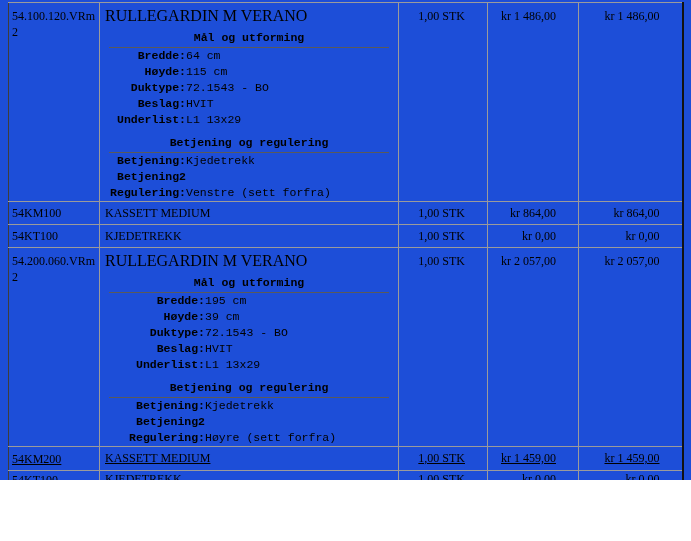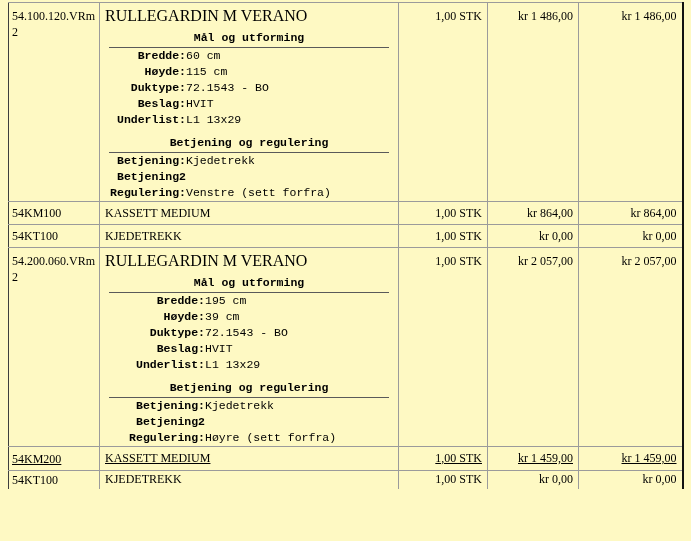--- a/index.html
+++ b/index.html
@@ -1,20 +1,20 @@
 <!DOCTYPE html>
 <html><head>
 <meta charset="utf-8">
 <style>
   html, body { margin: 0; padding: 0; background: #ffffff; }
   .page {
     position: relative;
     width: 691px;
-    height: 541px;
-    background: #fef9c3;
+    height: 480px;
+    background: #1d4ed8;
     overflow: hidden;
     font-family: "Liberation Serif", "DejaVu Serif", serif;
     color: #000;
   }
   table.items {
     position: absolute;
     left: 8px;
     top: 2px;
     width: 674px;
     border-collapse: collapse;
@@ -73,21 +73,21 @@
     font-weight: bold;
   }
   .sline { display: flex; }
   .sl { display: inline-block; width: 77px; font-weight: bold; flex: 0 0 auto; text-align: right; }
   .specs.wide-label .sl { width: 96px; }
   .sv { white-space: pre; }
 
   
   td.num {
     text-align: right;
-    padding-right: 5px;
+    padding-right: 22px;
     vertical-align: middle;
     margin-top: 16px;
   }
   tr.product td.num {
     vertical-align: top;
     padding-top: 6px;
     line-height: 14px;
   }
 </style>
 </head>
@@ -105,21 +105,21 @@
     <tbody>
 
       <tr class="product r-big1">
         <td class="code">54.100.120.VRm2</td>
         <td class="desc">
           <div class="item-title">RULLEGARDIN M VERANO</div>
           <div class="specs">
             <div class="shead">Mål og utforming</div>
             <div class="sline">
                 <span class="sl">Bredde:</span>
-                <span class="sv">60 cm</span>
+                <span class="sv">64 cm</span>
               </div>
             <div class="sline">
                 <span class="sl">Høyde:</span>
                 <span class="sv">115 cm</span>
               </div>
             <div class="sline">
                 <span class="sl">Duktype:</span>
                 <span class="sv">72.1543 - BO</span>
               </div>
             <div class="sline">

